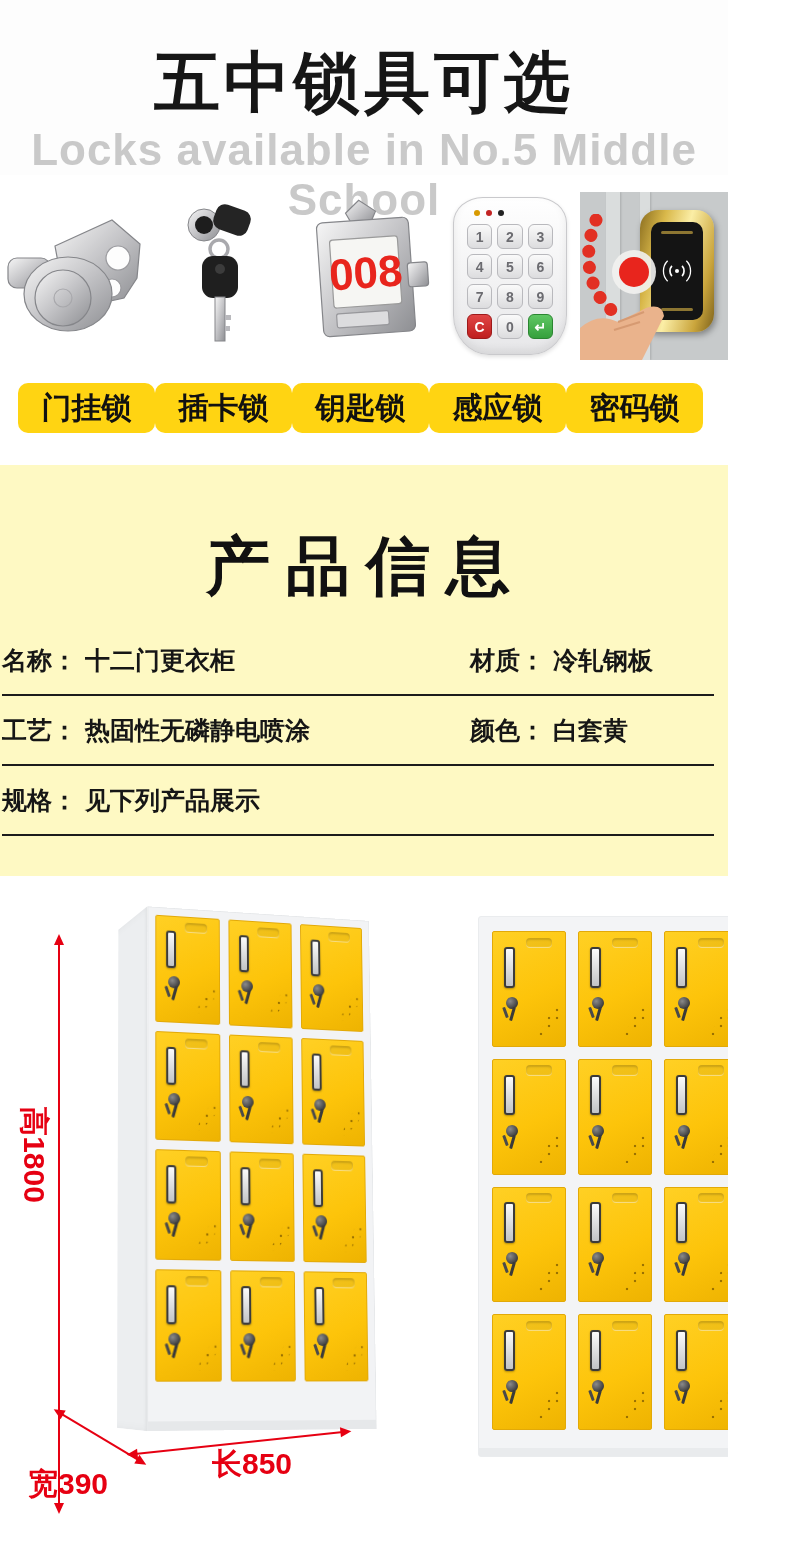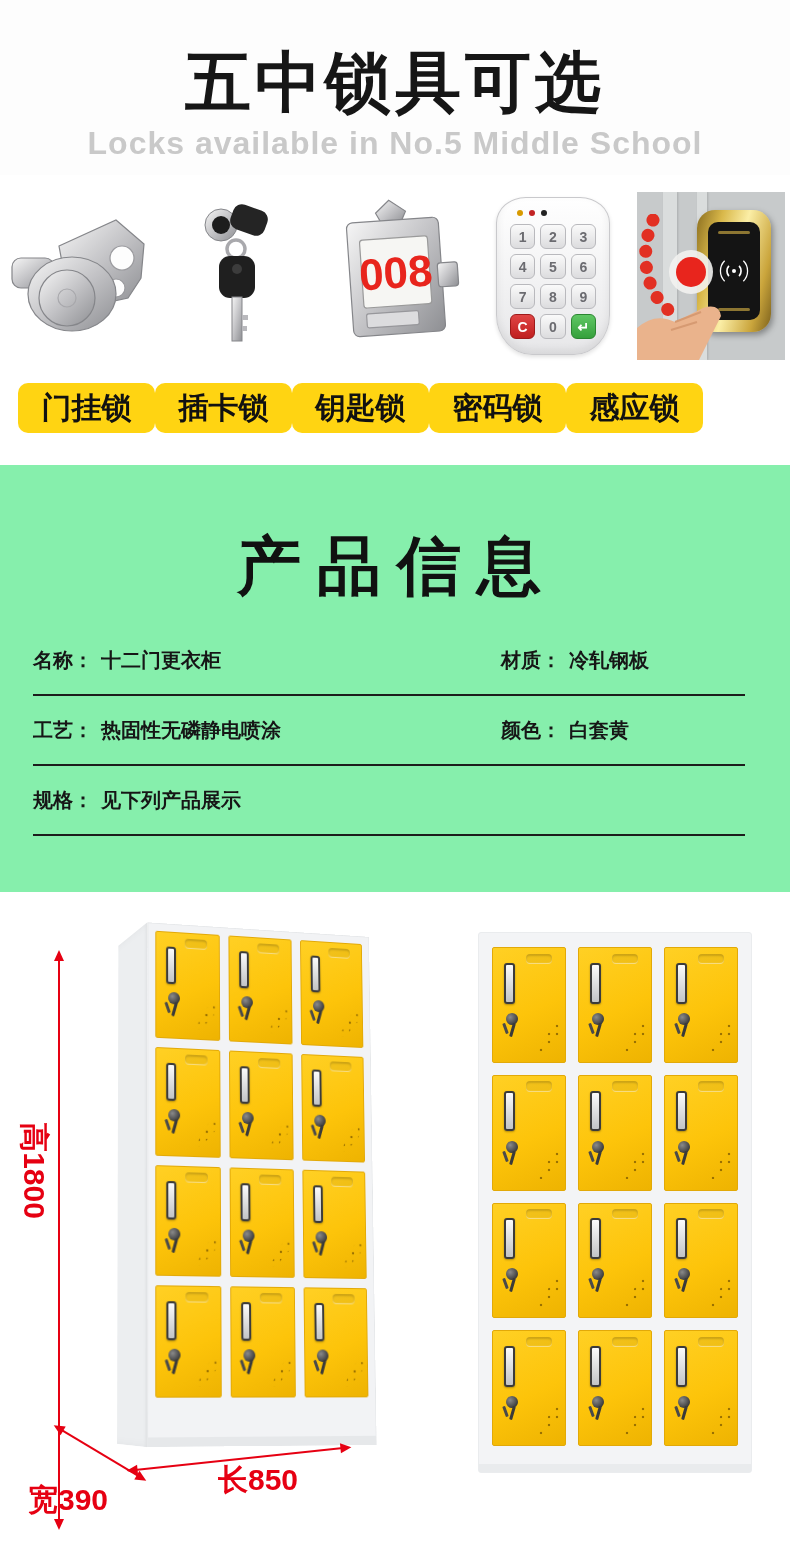--- a/index.html
+++ b/index.html
@@ -1,22 +1,22 @@
 <!DOCTYPE html>
 <html><head>
 <meta charset="utf-8">
 <style>
   html,body{margin:0;padding:0;background:#fff;}
   body{font-family:"Liberation Sans", sans-serif; width:790px;}
-  .page{position:relative;width:790px;height:1567px;background:#fff;overflow:hidden;}
+  .page{position:relative;width:728px;height:1567px;background:#fff;overflow:hidden;}
 
   
   .header{height:175px;text-align:center;background:#fdfdfd;}
   .page-title{margin:0;padding-top:46px;font-size:66px;font-weight:900;color:#161616;letter-spacing:4px;line-height:1.1;}
-  .page-subtitle{margin-top:6px;font-size:32px;font-weight:700;color:#c9c9c9;letter-spacing:1px;}
+  .page-subtitle{margin-top:6px;font-size:44px;font-weight:700;color:#c9c9c9;letter-spacing:1px;}
 
   
   .locks-row{height:202px;display:flex;align-items:center;}
   .lock-col{width:158px;height:200px;display:flex;align-items:center;justify-content:center;}
 
   
   .keypad{position:relative;width:112px;height:156px;background:linear-gradient(180deg,#ffffff,#e7e7e9);border:1px solid #c9c9cc;border-radius:30px 30px 36px 36px/26px 26px 40px 40px;box-shadow:inset 0 -4px 8px rgba(0,0,0,.08),0 2px 4px rgba(0,0,0,.12);}
   .kp-dots{position:absolute;top:12px;left:20px;display:flex;gap:6px;}
   .kp-dots i{width:6px;height:6px;border-radius:50%;display:block;}
   .kp-dots .d1{background:#d89a00;} .kp-dots .d2{background:#c22323;} .kp-dots .d3{background:#222;}
@@ -35,23 +35,23 @@
   .rfid-txt{position:absolute;left:20%;right:20%;height:3px;background:#8d7632;border-radius:2px;display:block;}
   .rfid-txt.t1{top:9px;} .rfid-txt.t2{bottom:9px;}
   .rfid-band{position:absolute;left:0;top:22px;width:100px;height:140px;}
   .rfid-hand{position:absolute;left:0;bottom:0;width:96px;height:60px;}
 
   
   .labels-row{height:62px;display:flex;justify-content:flex-start;padding:6px 18px 0 18px;box-sizing:border-box;}
   .label-pill{width:137px;height:50px;background:#ffd412;border-radius:10px;display:flex;align-items:center;justify-content:center;font-size:30px;font-weight:800;color:#111;}
 
   
-  .info-section{margin-top:26px;background:#86efac;padding:58px 12px 40px 0;}
+  .info-section{margin-top:26px;background:#fef9c3;padding:58px 12px 40px 0;}
   .info-title{margin:0;text-align:center;font-size:64px;font-weight:900;color:#111;letter-spacing:16px;text-indent:16px;}
-  .info-table{width:712px;margin:16px auto 16px auto;font-size:20px;color:#161616;}
+  .info-table{width:712px;margin:16px auto 0 auto;font-size:25px;color:#161616;}
   .info-row{display:flex;align-items:center;height:68px;border-bottom:2px solid #1c1c1c;}
   .cell-left{width:468px;display:flex;align-items:center;}
   .cell-right{flex:1;display:flex;align-items:center;}
   .info-label{font-weight:800;}
   .info-value{margin-left:8px;font-weight:700;}
 
   
   .figures{position:relative;height:700px;background:#fff;}
 
   
@@ -76,21 +76,21 @@
 
   
   .cab-flat{position:absolute;left:478px;top:40px;width:274px;height:541px;background:#f3f4f6;border:1px solid #eaecee;border-radius:3px;box-sizing:border-box;}
   .cab-flat::after{content:"";position:absolute;left:0;right:0;bottom:0;height:8px;background:#e9ebed;}
   .flat-grid{position:absolute;left:13px;right:13px;top:14px;bottom:26px;display:grid;gap:12px;}
 
   
   .dim{color:#e60012;font-weight:800;font-size:30px;position:absolute;white-space:nowrap;}
   .dim-height{left:-52px;top:258px;width:170px;text-align:center;transform:rotate(90deg);}
   .dim-width{left:28px;top:588px;}
-  .dim-length{left:218px;top:568px;}
+  .dim-length{left:212px;top:568px;}
   .arrow{position:absolute;background:#e60012;}
   .arrow-v{left:58px;top:64px;width:2px;height:568px;}
   .arrow-v::before{content:"";position:absolute;top:-11px;left:-4px;border:5px solid transparent;border-bottom:11px solid #e60012;}
   .arrow-v::after{content:"";position:absolute;bottom:-11px;left:-4px;border:5px solid transparent;border-top:11px solid #e60012;}
   .arrow-h{height:2px;}
   .arrow-h::before{content:"";position:absolute;left:-11px;top:-4px;border:5px solid transparent;border-right:11px solid #e60012;}
   .arrow-h::after{content:"";position:absolute;right:-11px;top:-4px;border:5px solid transparent;border-left:11px solid #e60012;}
   .arrow-width{left:52px;top:560px;width:96px;transform:rotate(31deg);}
   .arrow-length{left:132px;top:566px;width:214px;transform:rotate(-6deg);}
 </style>
@@ -202,22 +202,22 @@
           <path d="M38 22 L64 12 M34 30 L60 22" stroke="#d69a72" stroke-width="2" fill="none"></path>
         </svg>
       </div>
     </div>
   </div>
 
   <div class="labels-row">
     <div class="label-pill">门挂锁</div>
     <div class="label-pill">插卡锁</div>
     <div class="label-pill">钥匙锁</div>
+    <div class="label-pill">感应锁</div>
     <div class="label-pill">密码锁</div>
-    <div class="label-pill">感应锁</div>
   </div>
 
   <div class="info-section">
     <h2 class="info-title">产品信息</h2>
     <div class="info-table">
       <div class="info-row">
         <div class="cell-left">
           <span class="info-label">名称：</span>
           <span class="info-value">十二门更衣柜</span>
         </div>

